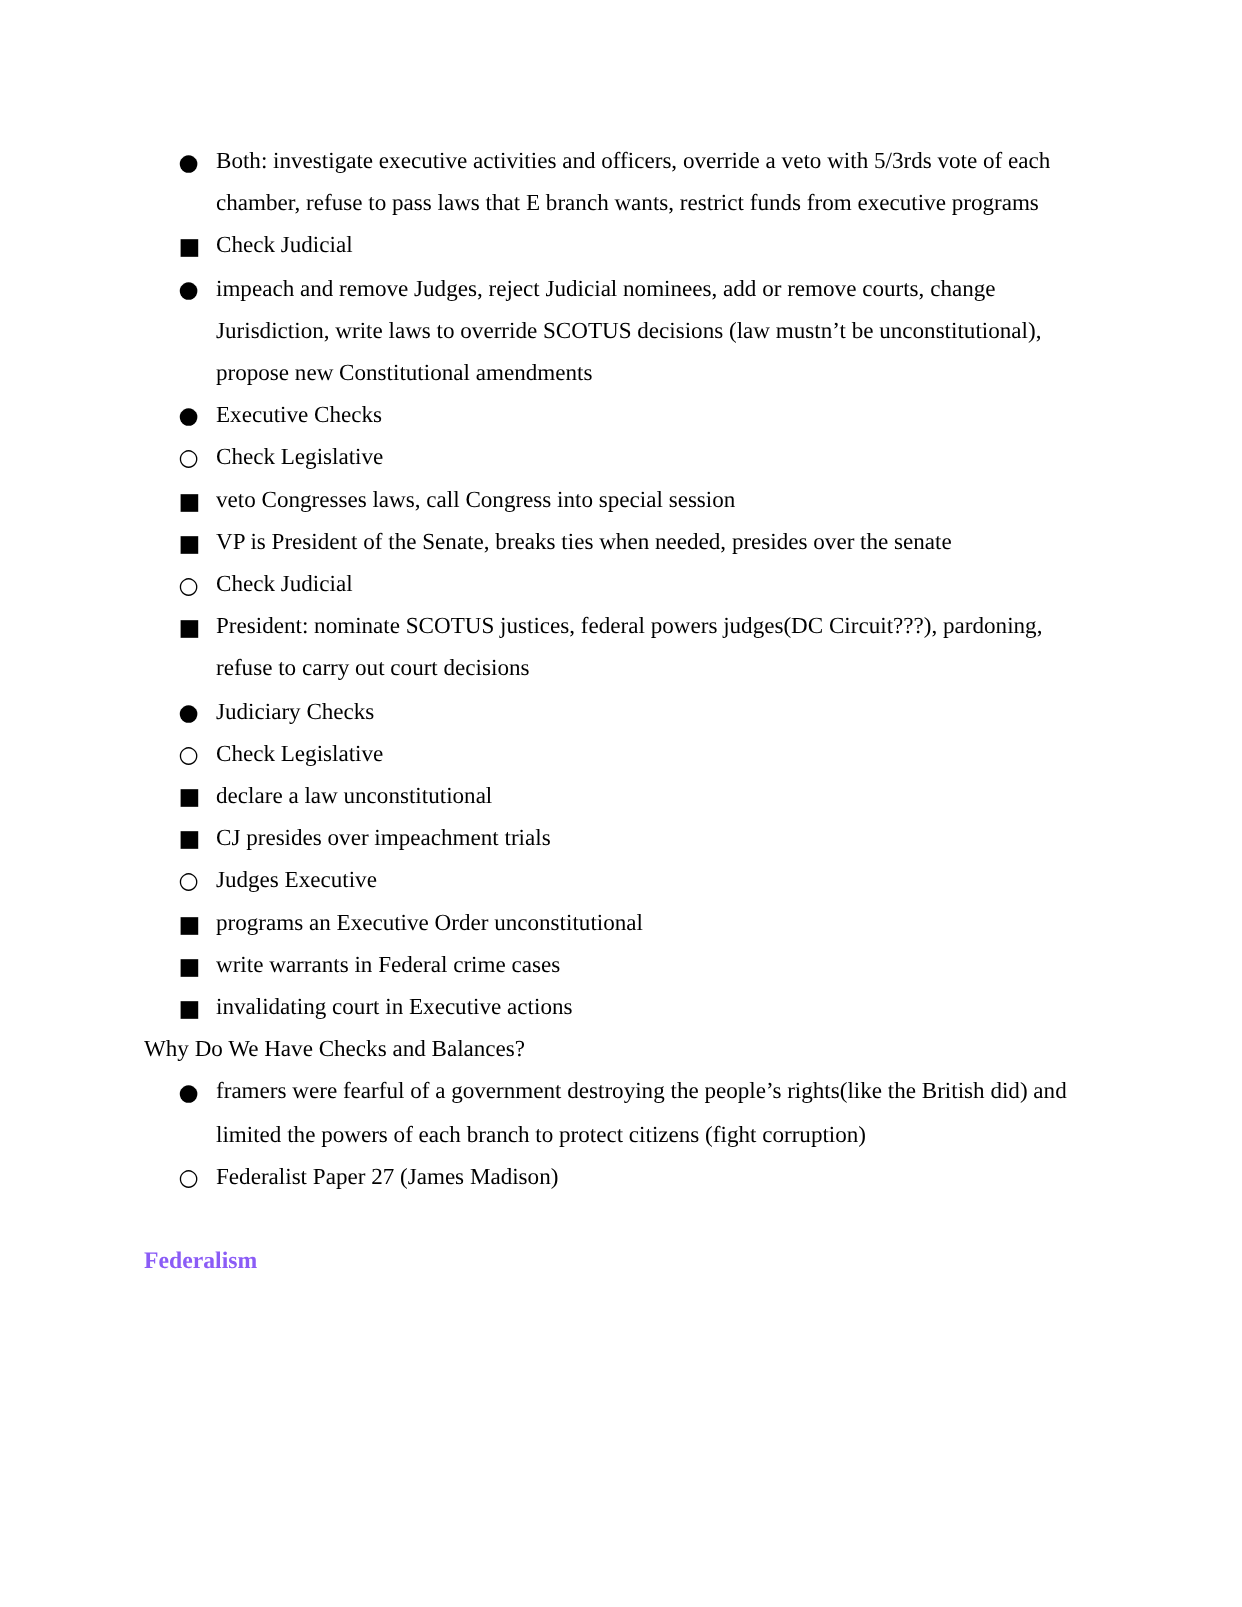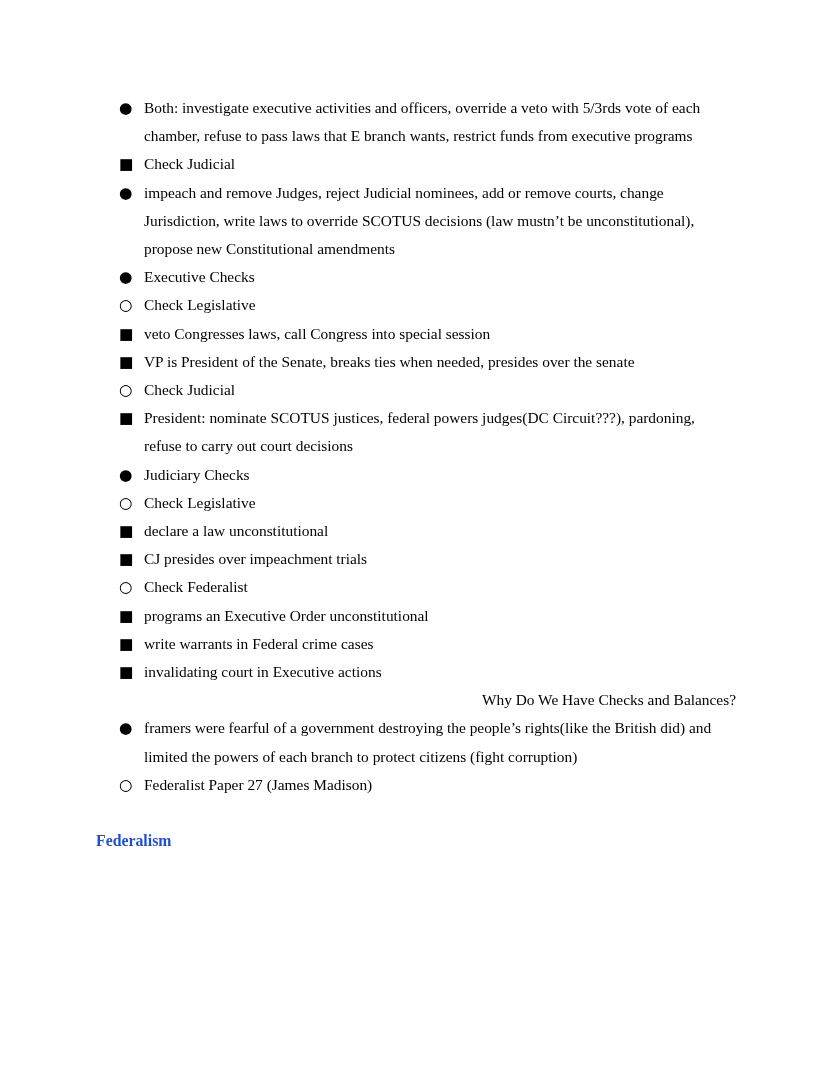--- a/index.html
+++ b/index.html
@@ -65,21 +65,20 @@
   
   .lvl1 { margin-left: 48px; }
   .lvl2 { margin-left: 48px; }
   .lvl3 { margin-left: 48px; }
 
   
   p.plain {
     margin: 0;
     font-size: 15.4px;
     line-height: 28.2px;
-    text-align: right;
   }
 
   
   h2.section-heading {
     margin: 0;
     font-size: 15.8px;
     line-height: 28.2px;
     font-weight: bold;
     color: #e01b1b;
   }
@@ -155,21 +154,21 @@
       <li class="item lvl3">
         <span class="bullet square">■</span>
         <span class="li-text">declare a law unconstitutional</span>
       </li>
       <li class="item lvl3">
         <span class="bullet square">■</span>
         <span class="li-text">CJ presides over impeachment trials</span>
       </li>
       <li class="item lvl2">
         <span class="bullet circle">○</span>
-        <span class="li-text">Check Federalist</span>
+        <span class="li-text">Judges Executive</span>
       </li>
       <li class="item lvl3">
         <span class="bullet square">■</span>
         <span class="li-text">programs an Executive Order unconstitutional</span>
       </li>
       <li class="item lvl3">
         <span class="bullet square">■</span>
         <span class="li-text">write warrants in Federal crime cases</span>
       </li>
       <li class="item lvl3">
@@ -186,16 +185,16 @@
         <span class="li-text">framers were fearful of a government destroying the people’s rights(like the British did) and limited the powers of each branch to protect citizens (fight corruption)</span>
       </li>
       <li class="item lvl2">
         <span class="bullet circle">○</span>
         <span class="li-text">Federalist Paper 27 (James Madison)</span>
       </li>
     </ul>
 
     <div class="spacer-line"></div>
 
-    <h2 class="section-heading" style="color: #1d4ed8;">Federalism</h2>
+    <h2 class="section-heading" style="color: #8b5cf6;">Federalism</h2>
 
   </div>
 </div>
 
 </body></html>

